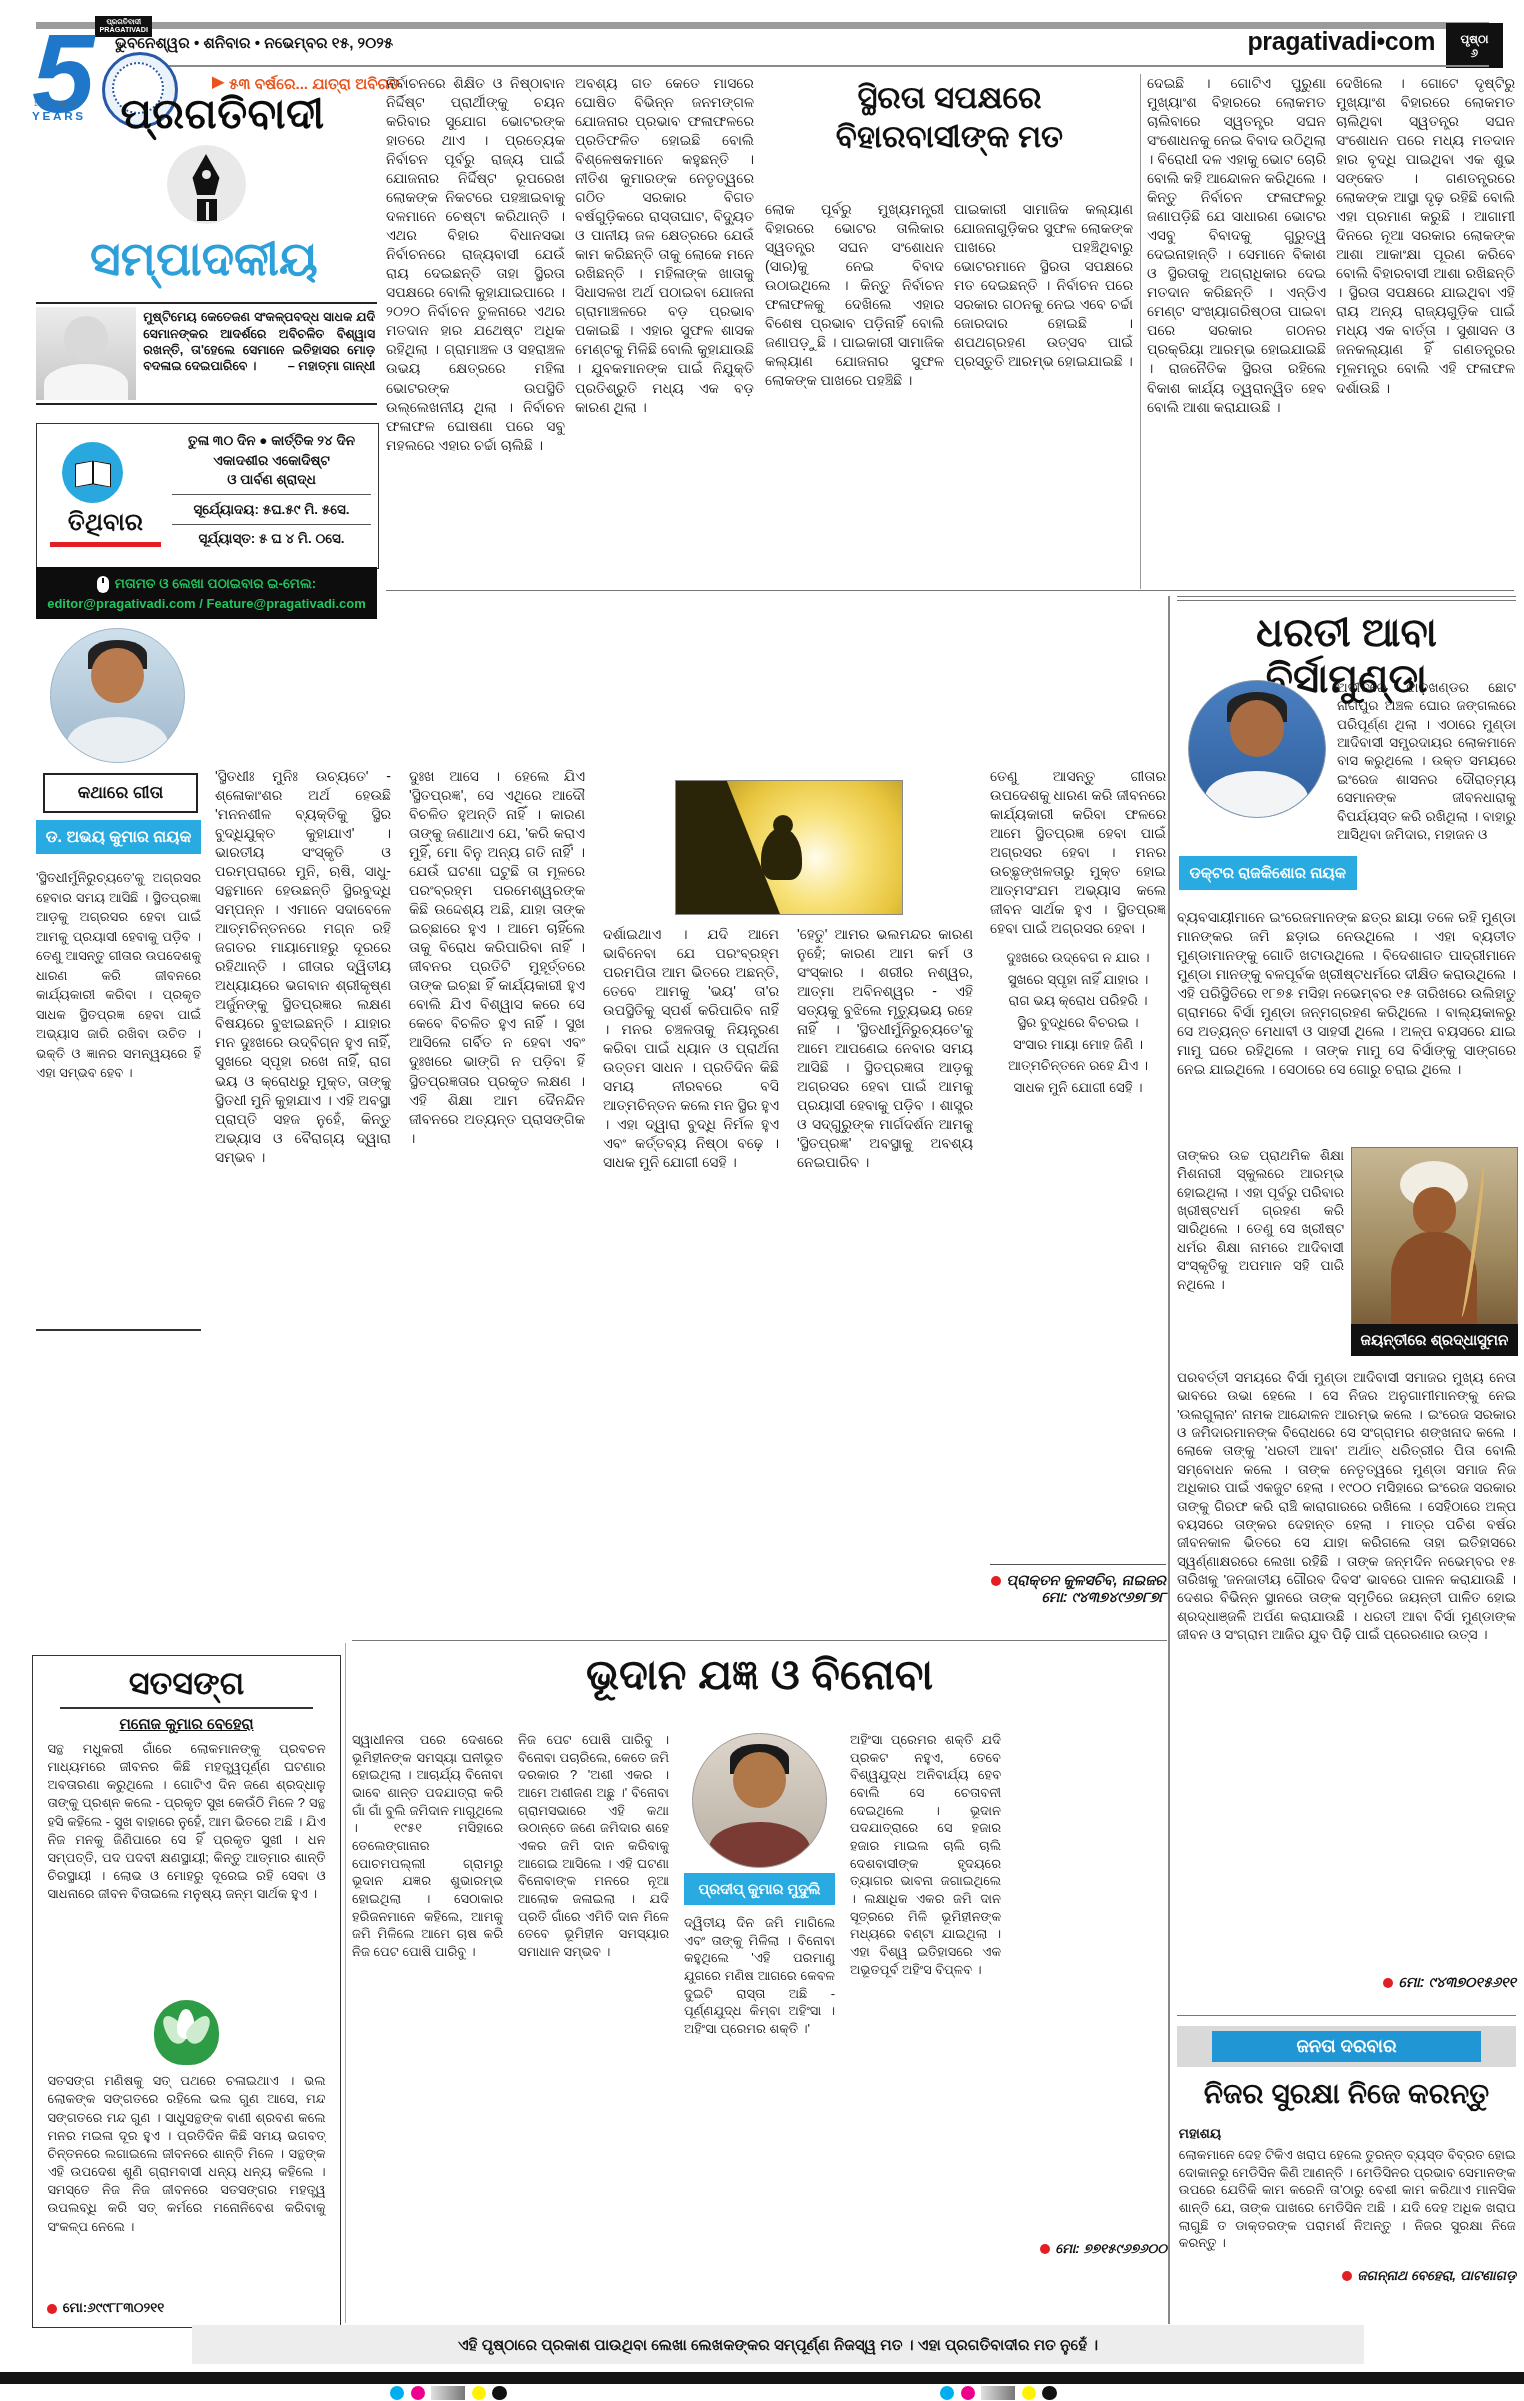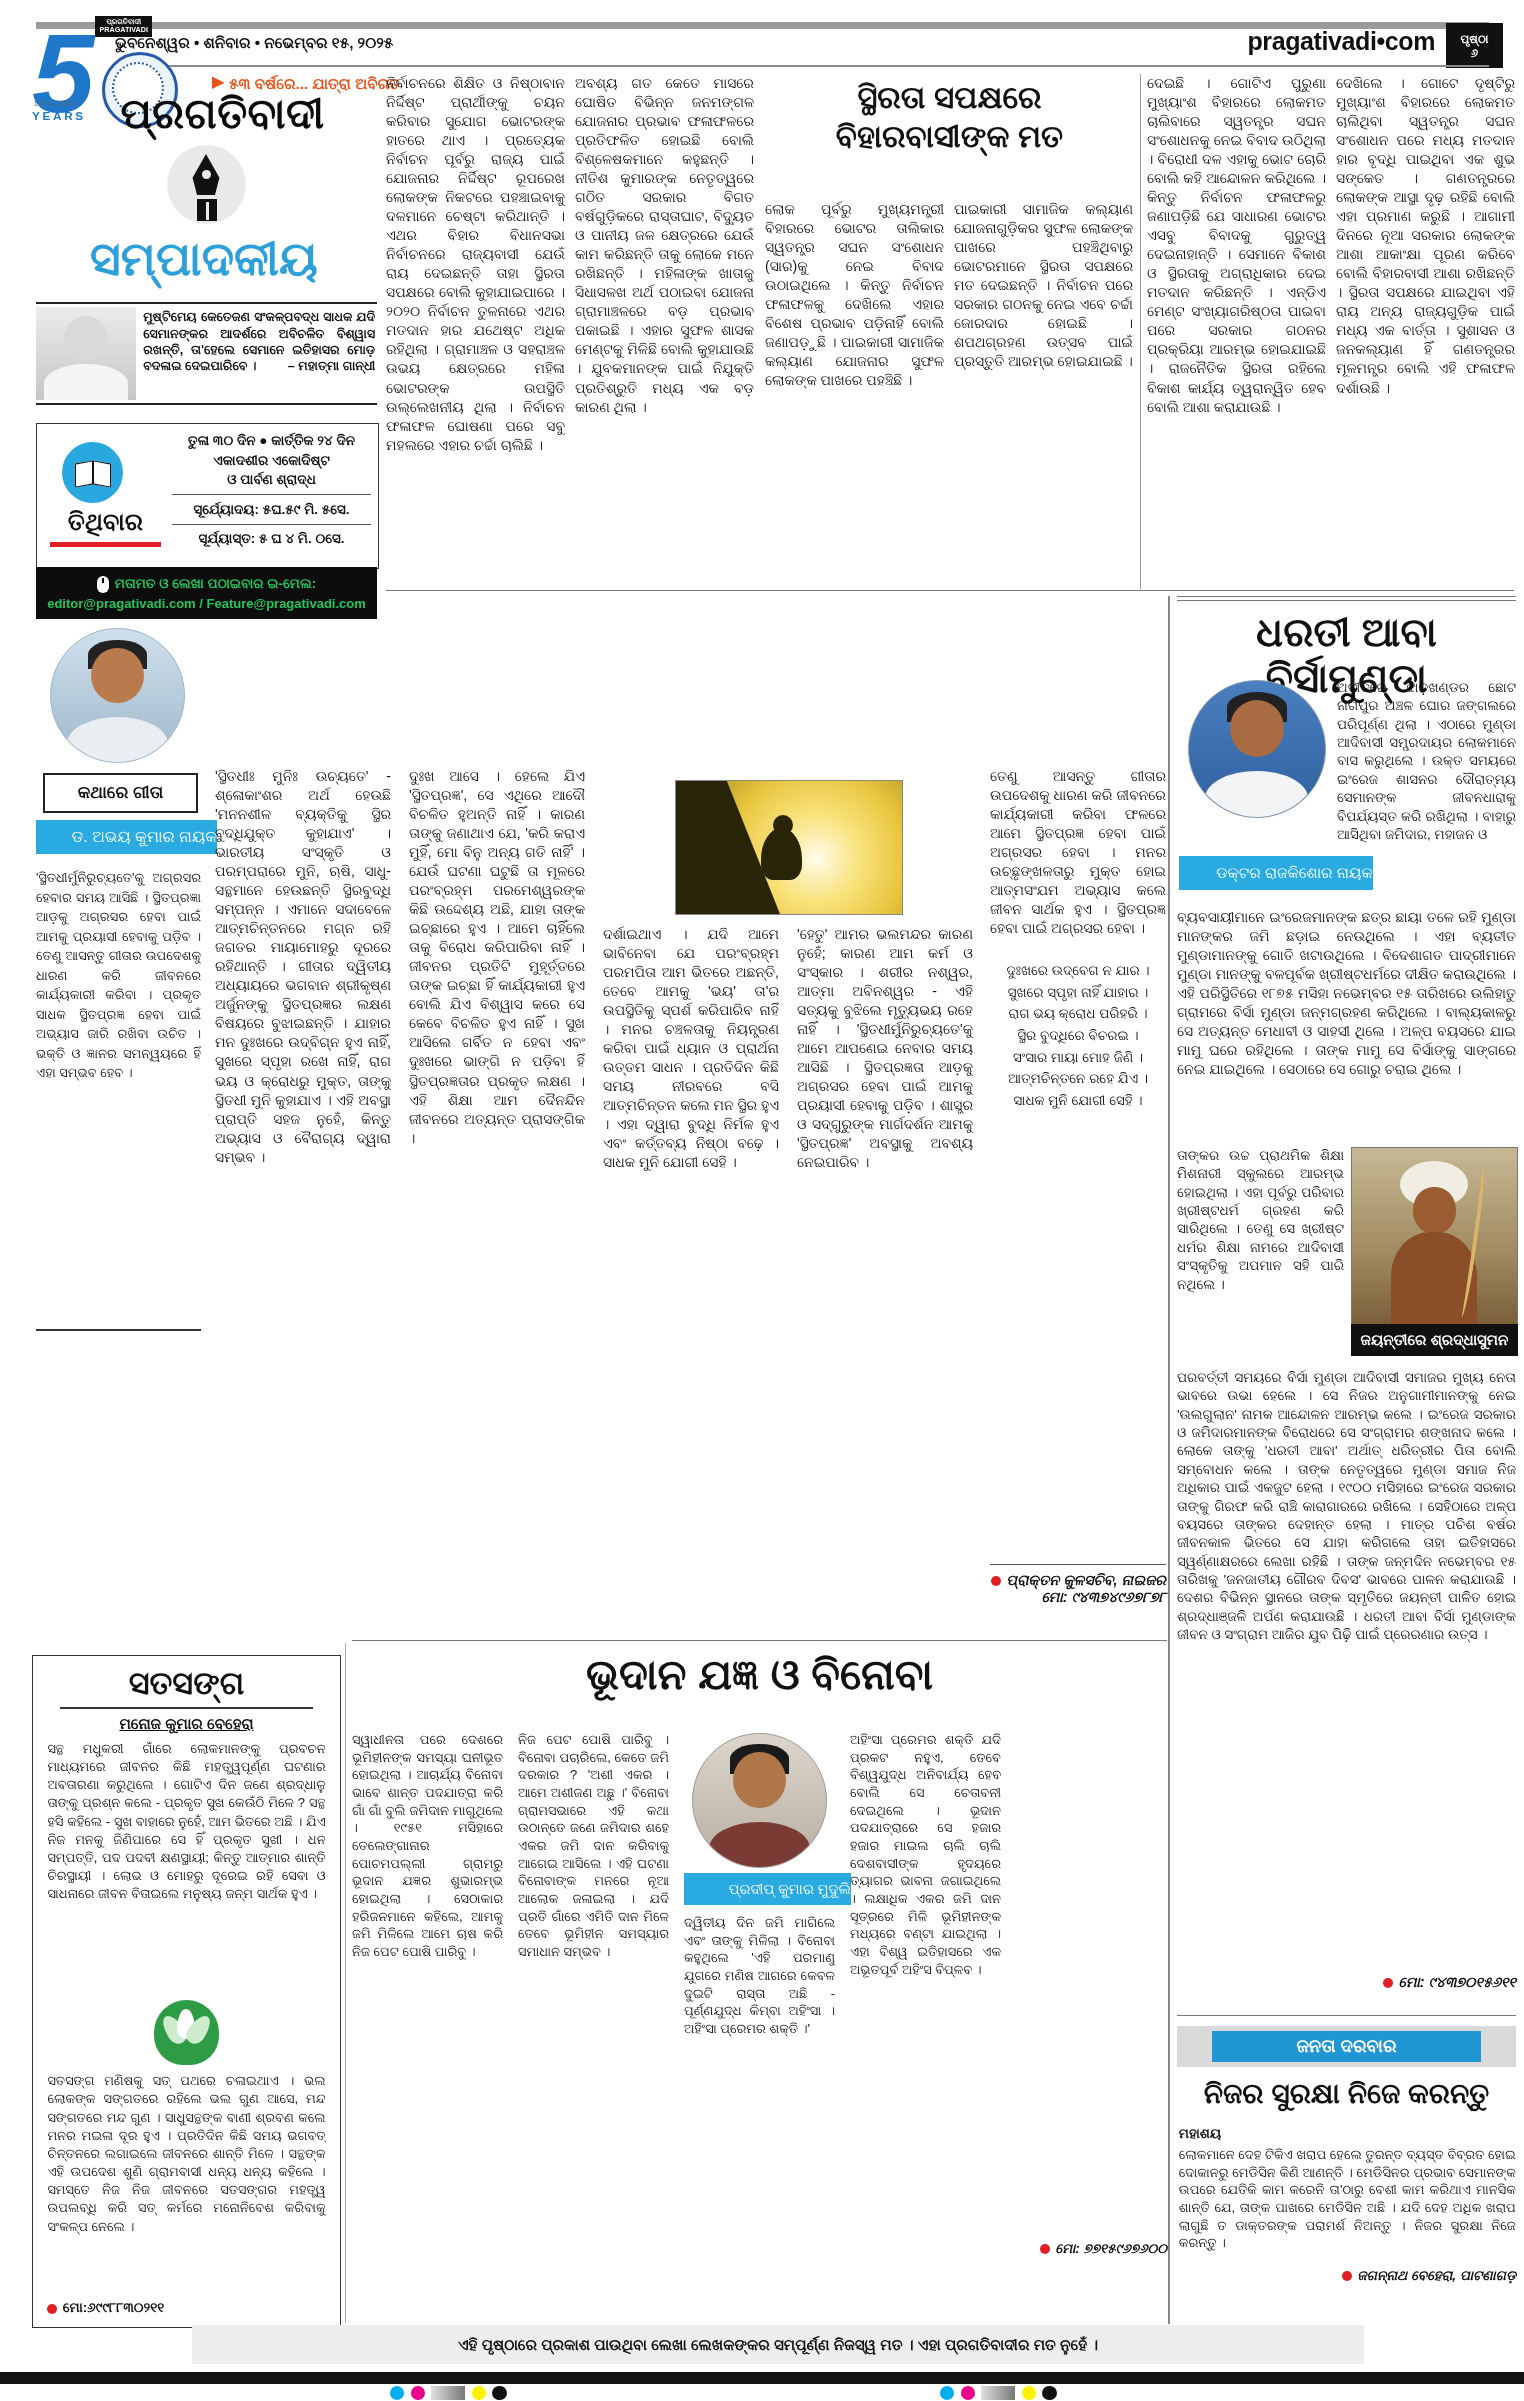--- a/index.html
+++ b/index.html
@@ -92,39 +92,39 @@
   .gita-headline{left:215px;top:612px;width:951px;text-align:center;font-size:68px;
                  font-weight:900;letter-spacing:0.9px;}
   .rail-photo{left:50px;top:628px;width:133px;height:133px;border-radius:50%;
               border:1.8px solid #9ab4c8;overflow:hidden;position:absolute;
               background:linear-gradient(180deg,#cfe0ec,#9fb8cc);}
   .ph-head{position:absolute;left:30%;top:14%;width:40%;height:42%;border-radius:50%;background:#b97a4e;}
   .ph-hair{position:absolute;left:28%;top:8%;width:44%;height:22%;border-radius:50% 50% 0 0;background:#222;}
   .ph-body{position:absolute;left:12%;bottom:-6%;width:76%;height:40%;border-radius:50% 50% 0 0;background:#e9eef2;}
   .kicker-box{left:43px;top:773px;width:151px;height:36px;border:2.2px solid #222;
               text-align:center;line-height:36px;font-size:17px;font-weight:800;}
-  .name-box{background:#29abe2;color:#fff;text-align:right;font-weight:400;padding-left:16px;}
+  .name-box{background:#29abe2;color:#fff;text-align:center;font-weight:700;}
   .gita-name{left:36px;top:820px;width:165px;height:34px;line-height:34px;font-size:16px;}
   .rail-text{left:36px;top:868px;width:165px;height:453px;font-size:13px;line-height:1.5;}
   .rail-rule{left:36px;top:1329px;width:165px;height:2.2px;background:#333;}
 
   .gita-body{left:215px;top:767px;width:951px;height:859px;}
   .g-col{position:absolute;top:0;width:176px;height:859px;font-size:14px;}
   .g-c1{left:0;} .g-c2{left:194px;} .g-c5{left:775px;height:628px;}
   .g-mid{position:absolute;left:388px;top:13px;width:370px;height:859px;}
   .med-img{position:absolute;left:72px;top:0;width:226px;height:133px;border:0.9px solid #888;
            background:radial-gradient(circle at 62% 58%, #fffceb 0%, #f8e27a 28%, #e8c53e 55%, #b99b26 80%, #8a6d1a 100%);overflow:hidden;}
   .med-mtn{position:absolute;left:-27px;top:-9px;width:135px;height:152px;background:#2a2408;
            clip-path:polygon(0 0,55% 0,100% 100%,0 100%);}
   .med-person{position:absolute;left:85px;top:47px;width:41px;height:52px;background:#2a2408;
            border-radius:50% 50% 30% 30%/60% 60% 30% 30%;}
   .med-head{position:absolute;left:97px;top:34px;width:20px;height:20px;border-radius:50%;background:#2a2408;}
   .g-sub{position:absolute;top:145px;width:176px;height:714px;font-size:14px;}
   .g-sub1{left:0;} .g-sub2{left:194px;}
-  .g-verse{text-align:center;font-size:13.5px;line-height:1.6;font-weight:500;margin-top:22px;}
+  .g-verse{text-align:center;font-size:13.5px;line-height:1.6;font-weight:500;margin-top:9px;}
   .g-sign{position:absolute;left:775px;top:797px;width:176px;text-align:right;
           font-size:14.4px;font-weight:700;font-style:italic;border-top:1.3px solid #555;padding-top:7.2px;}
   .red-dot{display:inline-block;width:10px;height:10px;border-radius:50%;background:#e31e24;
            margin-right:5.4px;vertical-align:middle;}
 
   
   .vr-main{left:1168px;top:596px;width:0;height:1728px;border-left:2.7px double #888;}
   .vr-satsang{left:345px;top:1643px;width:0.9px;height:680px;background:#aaa;}
 
   

